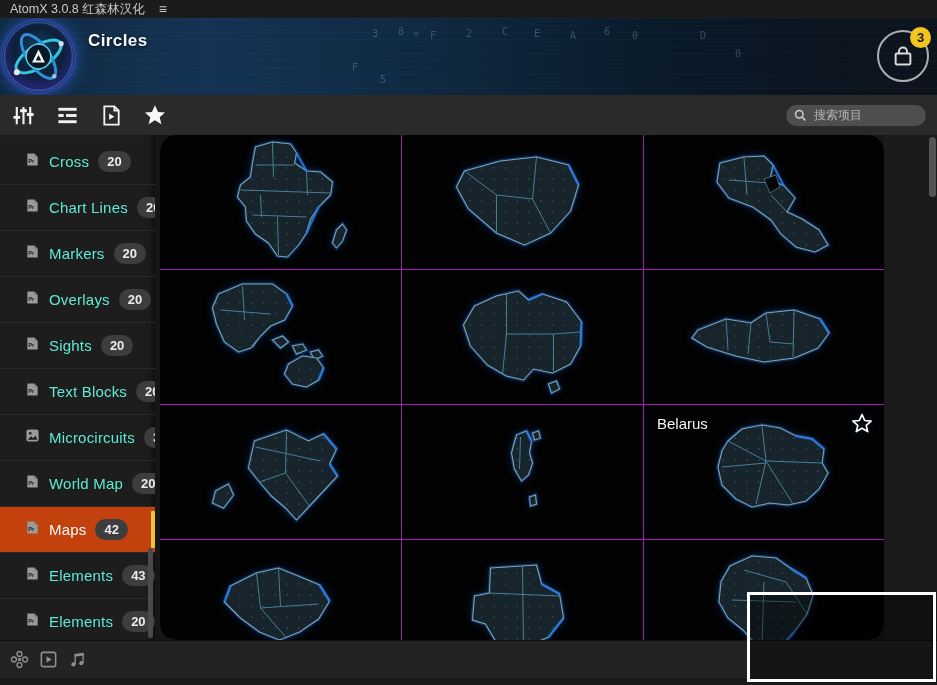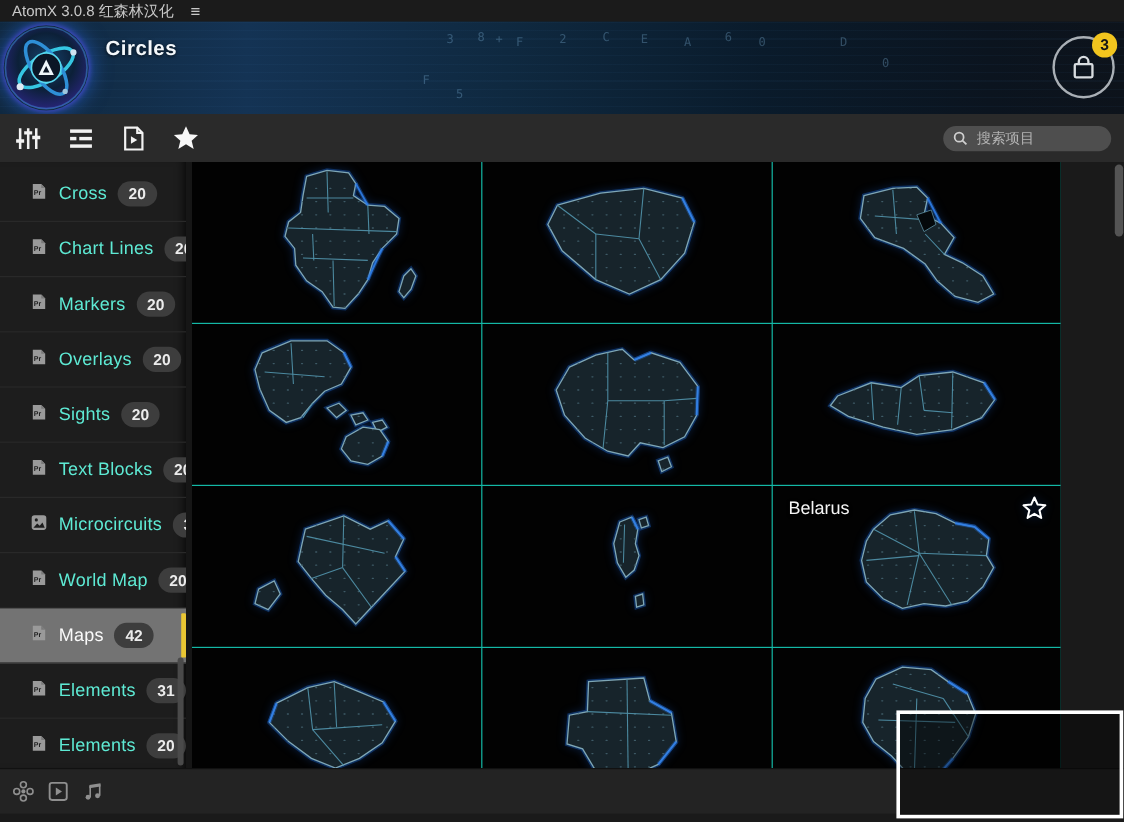--- a/index.html
+++ b/index.html
@@ -40,25 +40,25 @@
   
   .content{position:relative;height:505px;display:flex;background:#161616;}
   .sidebar{width:155px;background:#1d1d1d;position:relative;overflow:hidden;flex:none;
     box-shadow:inset -7px 0 9px -7px #000;}
   .side-list{padding-top:4px;}
   .side-item{height:45px;display:flex;align-items:center;padding:0 6px 0 25px;gap:9px;
     border-bottom:1px solid #292929;position:relative;cursor:pointer;white-space:nowrap;}
   .side-item .label{font-size:15px;color:#5eead4;letter-spacing:.2px;}
   .side-item .count{background:#3d3d3d;color:#ececec;font-weight:700;font-size:13px;
     border-radius:12px;padding:3px 9px;flex:none;}
-  .side-item.selected{background:#737373;}
+  .side-item.selected{background:#c2410c;}
   .side-item.selected .label{color:#fafafa;}
   .accent-bar{position:absolute;right:0;top:4px;bottom:4px;width:4px;background:#e9c633;border-radius:1px;}
   .side-scroll{position:absolute;right:2px;top:413px;width:5px;height:90px;background:#4a4a4a;border-radius:3px;}
-  .main{margin-left:5px;flex:none;width:724px;height:100%;overflow:hidden;background:#14b8a6;}
+  .main{margin-left:5px;flex:none;width:724px;height:100%;overflow:hidden;background:#a21caf;border-radius:15px;}
   .grid{width:724px;display:grid;grid-template-columns:241px 241px 240px;grid-auto-rows:134px;gap:1px;}
   .tile{position:relative;background:#020202;overflow:hidden;cursor:pointer;}
   .tile svg{width:100%;height:100%;display:block;filter:drop-shadow(0 0 4px rgba(25,100,215,.30));}
   .tile-label{position:absolute;left:13px;top:10px;font-size:15px;color:#f4f4f4;text-shadow:0 1px 3px #000;}
   .tile-star{position:absolute;right:10px;top:7px;width:24px;height:24px;cursor:pointer;}
   .gutter{flex:1;background:#1a1a1a;}
   .main-scroll{position:absolute;right:1px;top:2px;width:7px;height:60px;background:#545454;border-radius:4px;}
   
   .bottombar{height:37px;background:#232323;border-top:1px solid #111;display:flex;align-items:center;
     padding:0 9px;gap:9px;}
@@ -253,21 +253,21 @@
           <span class="count">42</span>
           <div class="accent-bar"></div>
         </div>
         <div class="side-item">
           <span><svg width="15" height="15" viewBox="0 0 16 16">
               <path d="M2.5 1.5 h7.5 l3.5 3.5 v9.5 h-11 z" fill="#9a9a9a"></path>
               <path d="M10 1.5 v3.5 h3.5" fill="#7a7a7a"></path>
               <text x="3.4" y="11.6" font-size="6.2" font-weight="bold" fill="#1d1d1d" font-family="Liberation Sans,sans-serif">Pr</text>
             </svg></span>
           <span class="label">Elements</span>
-          <span class="count">31</span>
+          <span class="count">43</span>
         </div>
         <div class="side-item">
           <span><svg width="15" height="15" viewBox="0 0 16 16">
               <path d="M2.5 1.5 h7.5 l3.5 3.5 v9.5 h-11 z" fill="#9a9a9a"></path>
               <path d="M10 1.5 v3.5 h3.5" fill="#7a7a7a"></path>
               <text x="3.4" y="11.6" font-size="6.2" font-weight="bold" fill="#1d1d1d" font-family="Liberation Sans,sans-serif">Pr</text>
             </svg></span>
           <span class="label">Elements</span>
           <span class="count">20</span>
         </div>

